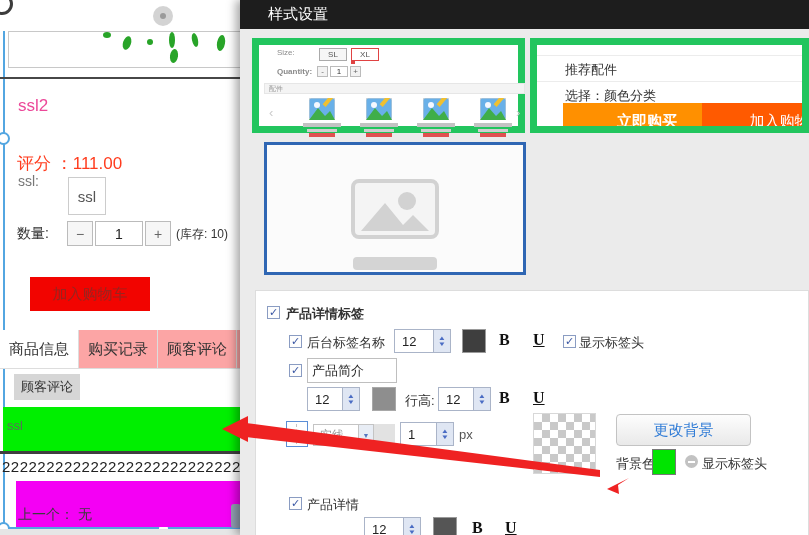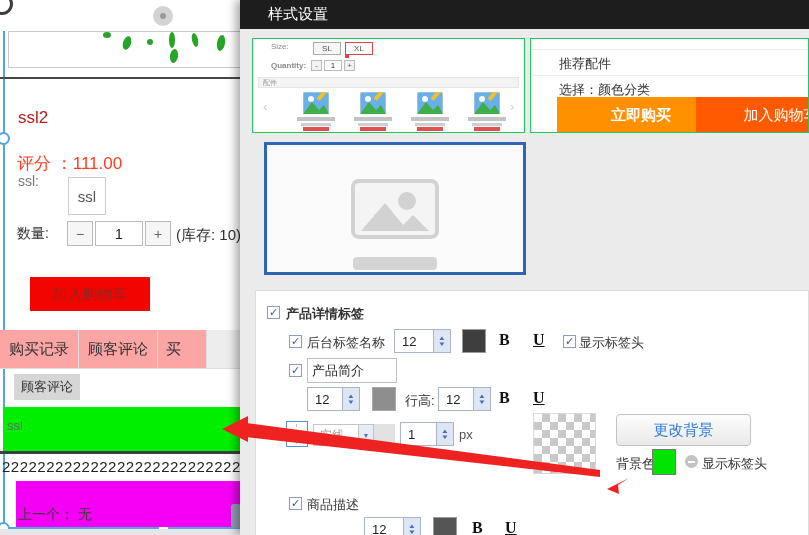--- a/index.html
+++ b/index.html
@@ -7,21 +7,21 @@
          font-family:"Liberation Sans","DejaVu Sans",sans-serif;background:#fff;}
   .abs{position:absolute;}
   .nowrap{white-space:nowrap;}
   
   .sel-line{background:#53a6e1;}
   .handle{position:absolute;width:9px;height:9px;border:2px solid #53a6e1;background:#fff;border-radius:50%;}
   .rot-handle{position:absolute;width:20px;height:20px;border-radius:50%;background:rgba(175,175,175,.55);}
   .rot-handle:after{content:"";position:absolute;left:7px;top:7px;width:6px;height:6px;border-radius:50%;background:#9a9a9a;}
   .paintbox{background:#fff;border:1px solid #c8c8c8;}
   .divider{background:#474747;}
-  .title{font-size:17px;color:#b91c1c;margin-top:12px;}
+  .title{font-size:17px;color:#ec4899;}
   .market{font-size:15px;color:#9a9a9a;text-decoration:line-through;}
   .rating{font-size:17px;color:#ff3c1e;}
   .lbl{color:#777;font-size:14px;}
   .optbox{border:1px solid #ccc;background:#fff;color:#555;font-size:15px;
           display:flex;align-items:center;justify-content:center;}
   .stepbtn{border:1px solid #bbb;background:#f6f6f6;color:#666;font-size:14px;
            display:flex;align-items:center;justify-content:center;}
   .stepval{border:1px solid #bbb;background:#fff;color:#222;font-size:14px;text-align:center;}
   .cartbtn{background:#f20400;color:#97251f;font-size:15px;display:flex;align-items:center;justify-content:center;cursor:pointer;}
   .tabbar{background:#ededed;border-bottom:1px solid #ddd;display:flex;}
@@ -32,21 +32,21 @@
   .greenblk{background:#00ef00;color:#5a6e5a;font-size:13px;}
   .darkline{background:#3f3f3f;}
   .twos{font-size:15px;color:#222;letter-spacing:.5px;overflow:hidden;}
   .magenta{background:#f400f4;color:#3c3c3c;font-size:14px;}
   .scrollfrag{background:#93a1b4;border-radius:3px;}
   
   #dialog{left:240px;top:0;width:569px;height:535px;background:#ebebeb;
           box-shadow:-4px 0 9px rgba(0,0,0,.35);}
   .titlebar{left:0;top:0;width:569px;height:29px;background:#1d1d1d;color:#fff;
             font-size:15px;display:flex;align-items:center;padding-left:28px;box-sizing:border-box;}
-  .card{background:#fff;border:1px solid #22c55e;box-sizing:border-box;}
+  .card{background:#fff;border:7px solid #22c55e;box-sizing:border-box;}
   .tinylbl{font-size:8px;color:#8a8a8a;}
   .sizebtn{border:1px solid #aaa;background:#f6f6f6;color:#555;font-size:8px;
            display:flex;align-items:center;justify-content:center;box-sizing:border-box;}
   .sizebtn.sel{border-color:#e04343;background:#fff;}
   .redbadge{background:#e04343;width:4px;height:4px;}
   .tinystep{border:1px solid #bbb;background:#f2f2f2;font-size:8px;color:#666;
             display:flex;align-items:center;justify-content:center;box-sizing:border-box;}
   .tinyval{border:1px solid #bbb;background:#fff;font-size:8px;color:#333;text-align:center;box-sizing:border-box;}
   .accbar{background:#f4f4f4;border:1px solid #e6e6e6;color:#999;font-size:7px;
           display:flex;align-items:center;padding-left:4px;box-sizing:border-box;}
@@ -125,25 +125,26 @@
     <div class="abs rating nowrap" style="left:17px;top:152px;">
       <span>评分 ：</span><span>111.00</span>
     </div>
     <div class="abs lbl" style="left:18px;top:173px;">ssl:</div>
     <div class="abs optbox" style="left:68px;top:177px;width:36px;height:36px;">ssl</div>
 
     <div class="abs lbl" style="left:17px;top:225px;color:#333;">数量:</div>
     <div class="abs stepbtn" style="left:67px;top:221px;width:24px;height:23px;">−</div>
     <input class="abs stepval" style="left: 95px; top: 221px; width: 46px; height: 23px; padding: 0px;" value="1">
     <div class="abs stepbtn" style="left:145px;top:221px;width:24px;height:23px;">+</div>
-    <div class="abs nowrap" style="left:176px;top:226px;font-size:15px;color:#333;">(库存: 10)</div>
+    <div class="abs nowrap" style="left:176px;top:226px;font-size:12px;color:#333;">(库存: 10)</div>
 
     <div class="abs cartbtn" style="left:30px;top:277px;width:120px;height:34px;">加入购物车</div>
 
     <div class="abs tabbar" style="left:0;top:330px;width:240px;height:38px;">
+      <div class="tab active">商品信息</div>
       <div class="tab">购买记录</div>
       <div class="tab">顾客评论</div>
       <div class="tab" style="width:40px;text-align:left;padding-left:8px;">买</div>
     </div>
     <div class="abs subtab" style="left:14px;top:374px;width:66px;height:26px;">顾客评论</div>
 
     <div class="abs greenblk" style="left:3px;top:407px;width:237px;height:44px;">
       <span class="abs" style="left:4px;top:11px;">ssl</span>
     </div>
     <div class="abs darkline" style="left:0;top:451px;width:240px;height:3px;"></div>
@@ -304,21 +305,21 @@
       <div class="abs checker" style="left:277px;top:122px;width:63px;height:61px;"></div>
       <div class="abs bgbtn" style="left:360px;top:123px;width:133px;height:30px;">更改背景</div>
       <span class="abs flabel" style="left:360px;top:164px;">背景色</span>
       <div class="swatch" style="left:396px;top:158px;width:24px;height:26px;background:#00e400;border:1px solid #777;"></div>
       <span class="minuscircle" style="left:429px;top:164px;"></span>
       <span class="abs flabel" style="left:446px;top:164px;">显示标签头</span>
 
       <span class="cb" style="left:33px;top:206px;">
           <span class="tick">✓</span>
         </span>
-      <span class="abs flabel" style="left:51px;top:205px;">商品描述</span>
+      <span class="abs flabel" style="left:51px;top:205px;">产品详情</span>
 
       <span class="spin" style="left:108px;top:226px;width:57px;">
         <span class="spin-v">12</span>
         <span class="spin-a">
             <span>▲</span>
             <span>▼</span>
           </span>
       </span>
       <div class="swatch" style="left:177px;top:226px;width:24px;height:24px;background:#555;border:1px solid #9a9a9a;"></div>
       <span class="bu" style="left:216px;top:228px;">B</span>

